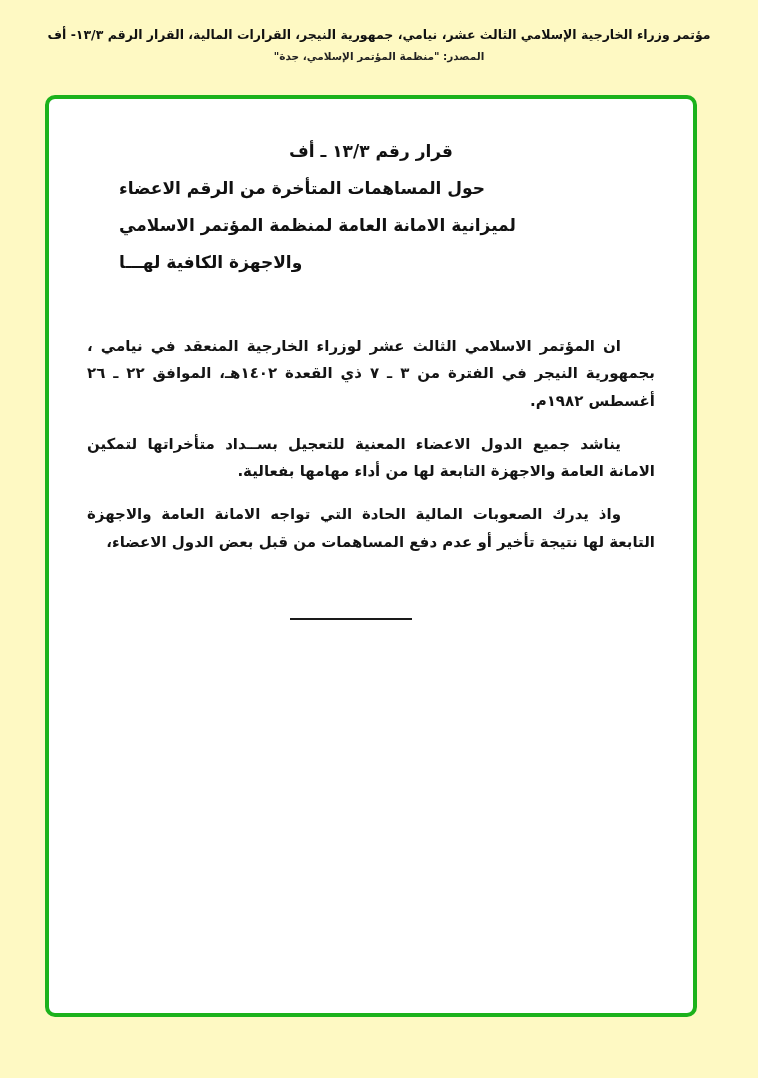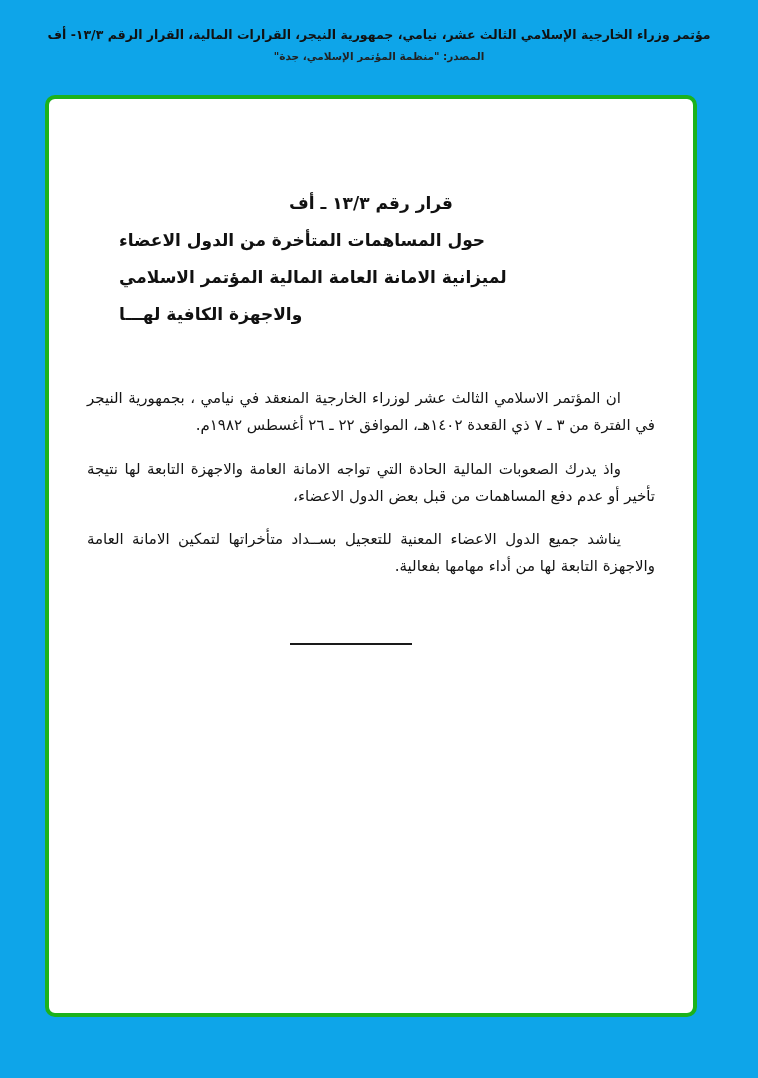--- a/index.html
+++ b/index.html
@@ -5,21 +5,21 @@
   html, body {
     margin: 0;
     padding: 0;
     background: #ffffff;
     font-family: "DejaVu Sans", "Liberation Sans", sans-serif;
   }
   .page {
     position: relative;
     width: 758px;
     height: 1078px;
-    background: #0ea5e9;
+    background: #fef9c3;
     overflow: hidden;
   }
 
   
   .top-header {
     padding-top: 26px;
     text-align: center;
     direction: rtl;
   }
   .header-title {
@@ -47,21 +47,21 @@
     height: 922px;
     border: 4px solid #1cb21c;
     border-radius: 10px;
     background: #ffffff;
     box-sizing: border-box;
   }
 
   
   .res-title {
     direction: rtl;
-    margin-top: 86px;
+    margin-top: 34px;
     padding: 0 70px;
     color: #111;
     font-weight: 700;
     font-size: 17px;
     line-height: 37px;
   }
   .res-title .line-center { text-align: center; }
   .res-title .line-start  { text-align: left; }
 
   
@@ -70,20 +70,21 @@
     margin-top: 52px;
     padding: 0 38px;
     color: #141414;
     font-size: 15px;
     line-height: 1.82;
     text-align: justify;
   }
   .res-body p {
     margin: 16px 0 15px 0;
     text-indent: 34px;
+    font-weight: bold;
   }
 
   
   .divider {
     width: 122px;
     height: 2px;
     background: #1a1a1a;
     margin: 62px auto 0 auto;
     transform: translateX(-20px);
   }
@@ -95,28 +96,28 @@
 
   <div class="top-header">
     <div class="header-title">مؤتمر وزراء الخارجية الإسلامي الثالث عشر، نيامي، جمهورية النيجر، القرارات المالية، القرار الرقم ١٣/٣- أف</div>
     <div class="source-line">المصدر: "منظمة المؤتمر الإسلامي، جدة"</div>
   </div>
 
   <div class="doc-frame" style="border-color: rgb(28, 178, 28);">
 
     <div class="res-title">
       <div class="line-center">قرار رقم ١٣/٣ ـ أف</div>
-      <div class="line-start">حول المساهمات المتأخرة من الدول الاعضاء</div>
-      <div class="line-start">لميزانية الامانة العامة المالية المؤتمر الاسلامي</div>
+      <div class="line-start">حول المساهمات المتأخرة من الرقم الاعضاء</div>
+      <div class="line-start">لميزانية الامانة العامة لمنظمة المؤتمر الاسلامي</div>
       <div class="line-start">والاجهزة الكافية لهـــا</div>
     </div>
 
     <div class="res-body">
       <p>ان المؤتمر الاسلامي الثالث عشر لوزراء الخارجية المنعقد في نيامي ، بجمهورية النيجر في الفترة من ٣ ـ ٧ ذي القعدة ١٤٠٢هـ، الموافق ٢٢ ـ ٢٦ أغسطس ١٩٨٢م.</p>
+      <p>يناشد جميع الدول الاعضاء المعنية للتعجيل بســداد متأخراتها لتمكين الامانة العامة والاجهزة التابعة لها من أداء مهامها بفعالية.</p>
       <p>واذ يدرك الصعوبات المالية الحادة التي تواجه الامانة العامة والاجهزة التابعة لها نتيجة تأخير أو عدم دفع المساهمات من قبل بعض الدول الاعضاء،</p>
-      <p>يناشد جميع الدول الاعضاء المعنية للتعجيل بســداد متأخراتها لتمكين الامانة العامة والاجهزة التابعة لها من أداء مهامها بفعالية.</p>
     </div>
 
     <div class="divider"></div>
 
   </div>
 
 </div>
 
 </body></html>

